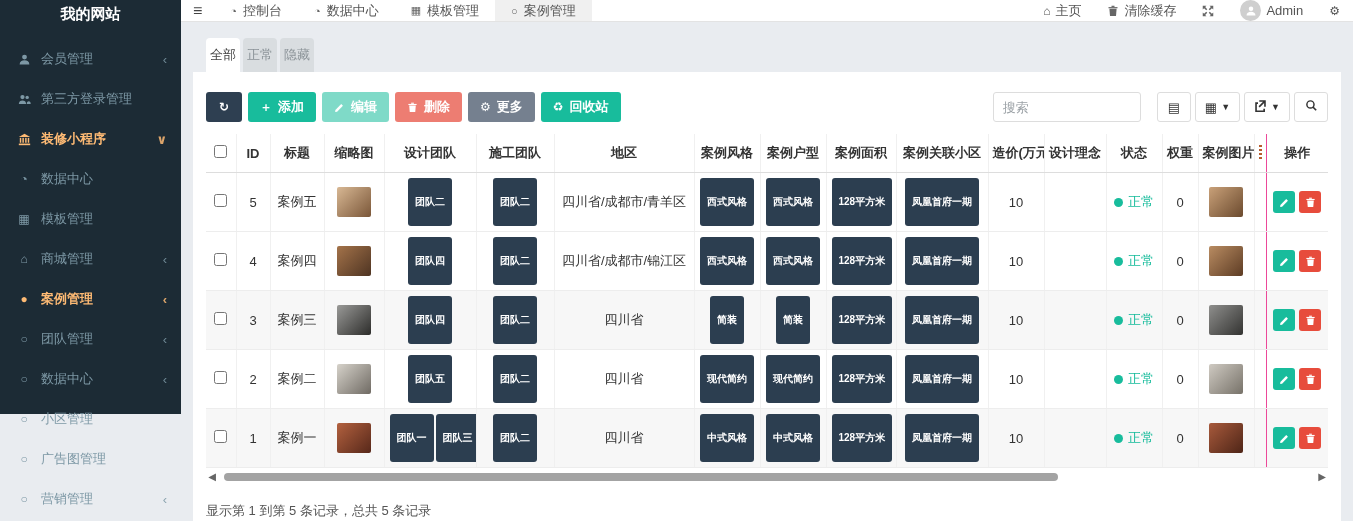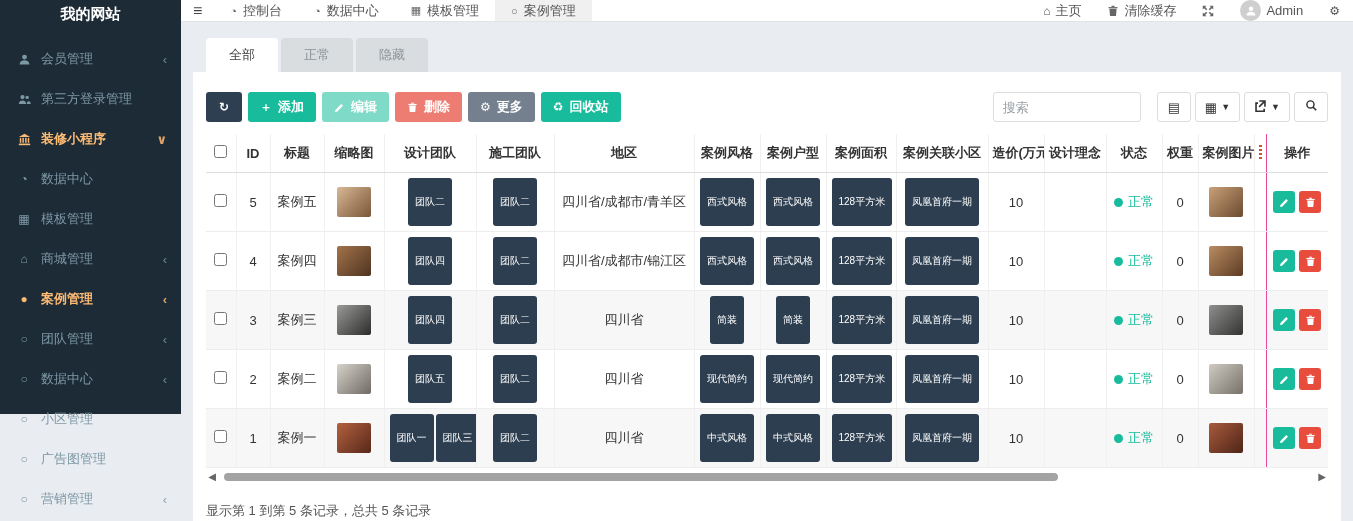--- a/index.html
+++ b/index.html
@@ -28,21 +28,21 @@
   .nav-right { margin-left:auto; display:flex; align-items:center; height:100%; }
   .nav-link { display:flex; align-items:center; gap:5px; padding:0 13px; height:100%; cursor:pointer; color:#555; }
   .nav-link .ic { font-size:12px; display:inline-flex; }
   .nav-link .ic svg { width:12px; height:12px; fill:#666; }
   .avatar { width:21px; height:21px; border-radius:50%; background:#cfcfcf; display:inline-flex; align-items:center; justify-content:center; }
   .avatar svg { width:12px; height:12px; fill:#fff; }
 
   
   .content { flex:1; padding:16px 12px 0 12px; }
   .filter-tabs { display:flex; padding-left:13px; }
-  .ftab { padding:8px 23px; font-size:13px; border-radius:4px 4px 0 0; margin-right:3px; cursor:pointer; background:#d9dde0; color:#8b9398; }
+  .ftab { padding:8px 4px; font-size:13px; border-radius:4px 4px 0 0; margin-right:3px; cursor:pointer; background:#d9dde0; color:#8b9398; }
   .ftab.active { background:#fff; color:#444; }
   .panel { background:#fff; padding:13px; min-height:366px; }
 
   .toolbar { display:flex; align-items:center; margin-top:7px; }
   .btn { display:inline-flex; align-items:center; gap:6px; height:30px; padding:0 12px; border:none; border-radius:3px; color:#fff; font-size:13px; font-weight:bold; cursor:pointer; margin-right:6px; font-family:inherit; }
   .btn .ic { font-size:12px; display:inline-flex; }
   .btn .ic svg { width:11px; height:11px; fill:#fff; }
   .btn-dark { background:#2e3f51; width:36px; justify-content:center; padding:0; font-size:15px; }
   .btn-green { background:#18bc9c; }
   .btn-green-dim { background:#18bc9c; opacity:.55; }
@@ -55,21 +55,21 @@
   .tbtn svg { width:13px; height:13px; fill:#333; }
   .caret { font-size:9px; color:#333; }
 
   
   table { width:100%; border-collapse:collapse; margin-top:12px; table-layout:fixed; font-size:13px; color:#333; }
   th { font-weight:bold; padding:10px 4px; border-bottom:1px solid #ddd; text-align:center; white-space:nowrap; overflow:hidden; }
   td { padding:5px 4px; border-bottom:1px solid #ededed; text-align:center; vertical-align:middle; white-space:nowrap; overflow:hidden; }
   th + th, td + td { border-left:1px solid #f0f0f0; }
   tr.stripe td { background:#f7f7f7; }
   td.ops-cell, th.ops-cell { border-left:1px solid #ec4899; }
-  .badge { display:inline-block; background:#2c3e50; color:#fff; font-size:10px; font-weight:normal; padding:17px 7px; border-radius:3px; margin:0 1px; white-space:nowrap; }
+  .badge { display:inline-block; background:#2c3e50; color:#fff; font-size:10px; font-weight:bold; padding:17px 7px; border-radius:3px; margin:0 1px; white-space:nowrap; }
   .thumb { width:34px; height:30px; border-radius:2px; margin:0 auto; }
   .status-dot { display:inline-block; width:9px; height:9px; border-radius:50%; margin-right:5px; vertical-align:-1px; }
   .op-btn { display:inline-flex; align-items:center; justify-content:center; width:22px; height:22px; border:none; border-radius:3px; cursor:pointer; margin:0 2px; }
   .op-btn svg { width:11px; height:11px; fill:#fff; }
   .op-edit { background:#18bc9c; }
   .op-del { background:#e74c3c; }
   .sliver-mark { width:3px; height:16px; margin:0 auto; background:repeating-linear-gradient(#b65c2e 0 2px, transparent 2px 4px); }
 
   
   .hscroll { display:flex; align-items:center; height:14px; margin-top:2px; }

